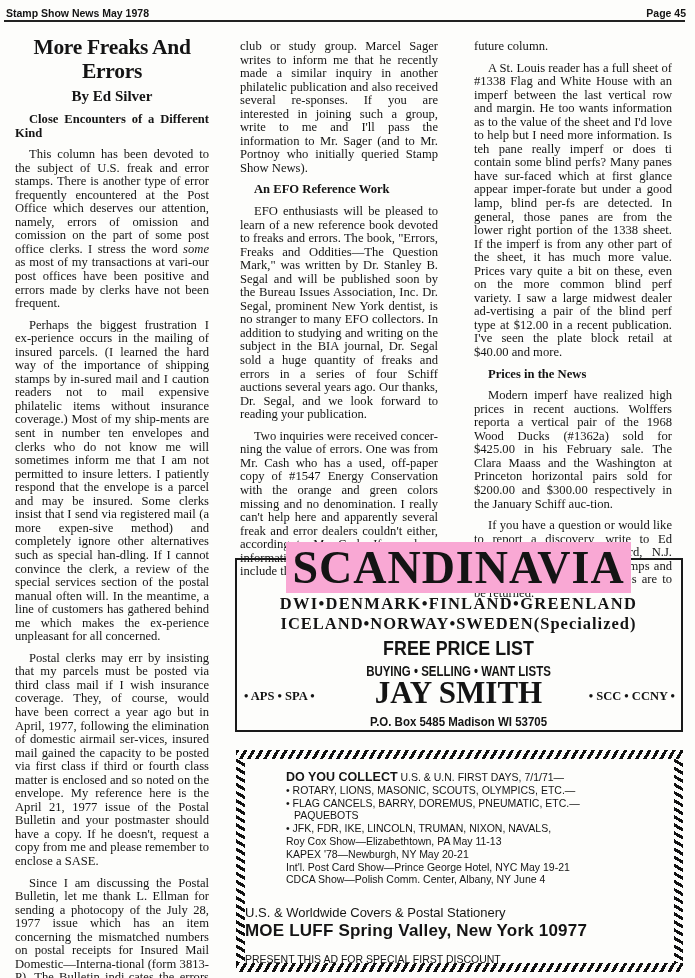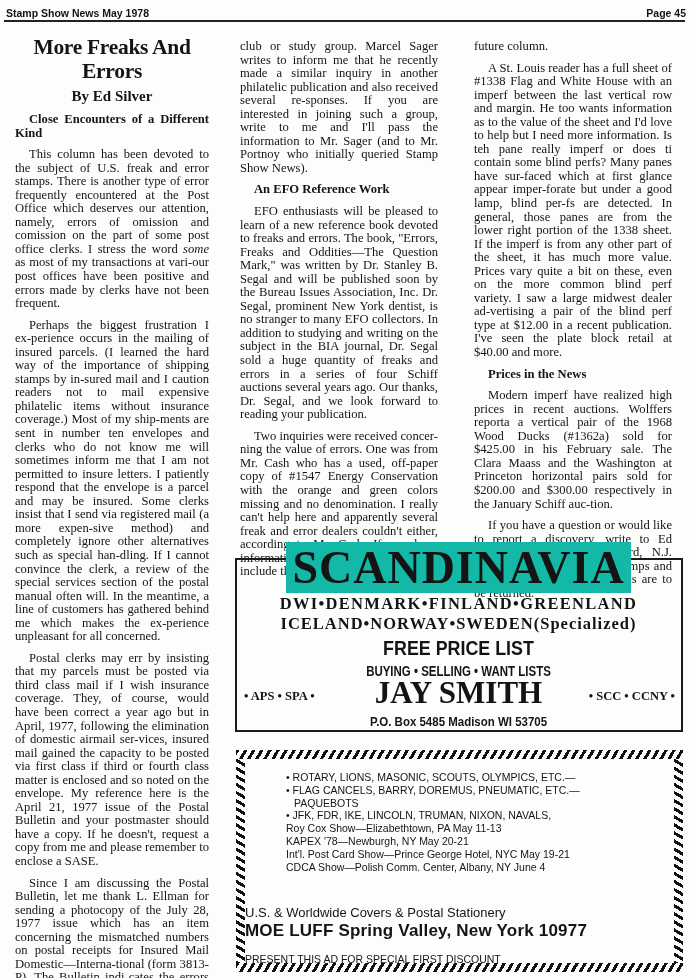--- a/index.html
+++ b/index.html
@@ -36,21 +36,21 @@
   .ad1 { position: absolute; left: 232px; top: 548px; width: 453px; height: 186px; }
   .ad1 .frame {
     position: absolute; left: 3px; top: 10px; width: 448px; height: 174px;
     border: 2px solid #1a1a1a; box-sizing: border-box;
   }
   .ad1 .big {
     position: absolute; left: 0; right: 0; top: -3px; text-align: center;
     font-family: "Liberation Serif", serif; font-weight: bold; font-size: 46px; line-height: 46px;
     letter-spacing: 1px;
   }
-  .ad1 .big span { background: #14b8a6; padding: 0 6px; }
+  .ad1 .big span { background: #f9a8d4; padding: 0 6px; }
   .ad1 .line { position: absolute; left: 0; right: 0; text-align: center; font-weight: bold; }
   .ad1 .l1 { top: 46px; font-size: 16.5px; letter-spacing: 1.3px; }
   .ad1 .l2 { top: 66px; font-size: 16.5px; letter-spacing: 1px; }
   .ad1 .l3 { top: 88px; font-family: "Liberation Sans", sans-serif; font-size: 21px; transform: scaleX(0.85); }
   .ad1 .l4 { top: 115px; font-family: "Liberation Sans", sans-serif; font-size: 14px; transform: scaleX(0.82); }
   .ad1 .l5 { top: 128px; font-size: 31px; line-height: 34px; }
   .ad1 .l6 { top: 166px; font-family: "Liberation Sans", sans-serif; font-size: 13.5px; transform: scaleX(0.85); }
   .ad1 .side { position: absolute; top: 141px; font-weight: bold; font-size: 12.5px; }
   .ad1 .side.l { left: 12px; }
   .ad1 .side.r { right: 10px; }
@@ -139,20 +139,21 @@
   <div class="line l6">P.O. Box 5485    Madison WI 53705</div>
 </aside>
 
 <aside class="ad2">
   <div class="hatch-l"></div>
   <div class="hatch-r"></div>
   <div class="hatch-top"></div>
   <div class="hatch-bot"></div>
   <div class="inner"></div>
   <div class="content">
+    <div><span class="heavy">DO YOU COLLECT</span><span> U.S. &amp; U.N. FIRST DAYS, 7/1/71—</span></div>
     <div class="bullet">• ROTARY, LIONS, MASONIC, SCOUTS, OLYMPICS, ETC.—</div>
     <div class="bullet">• FLAG CANCELS, BARRY, DOREMUS, PNEUMATIC, ETC.—</div>
     <div class="bullet cont">PAQUEBOTS</div>
     <div class="bullet">• JFK, FDR, IKE, LINCOLN, TRUMAN, NIXON, NAVALS,</div>
     <div>Roy Cox Show—Elizabethtown, PA  May 11-13</div>
     <div>KAPEX '78—Newburgh, NY  May 20-21</div>
     <div>Int'l. Post Card Show—Prince George Hotel, NYC  May 19-21</div>
     <div>CDCA Show—Polish Comm. Center, Albany, NY  June 4</div>
   </div>
   <div class="center c1">U.S. &amp; Worldwide Covers &amp; Postal Stationery</div>

